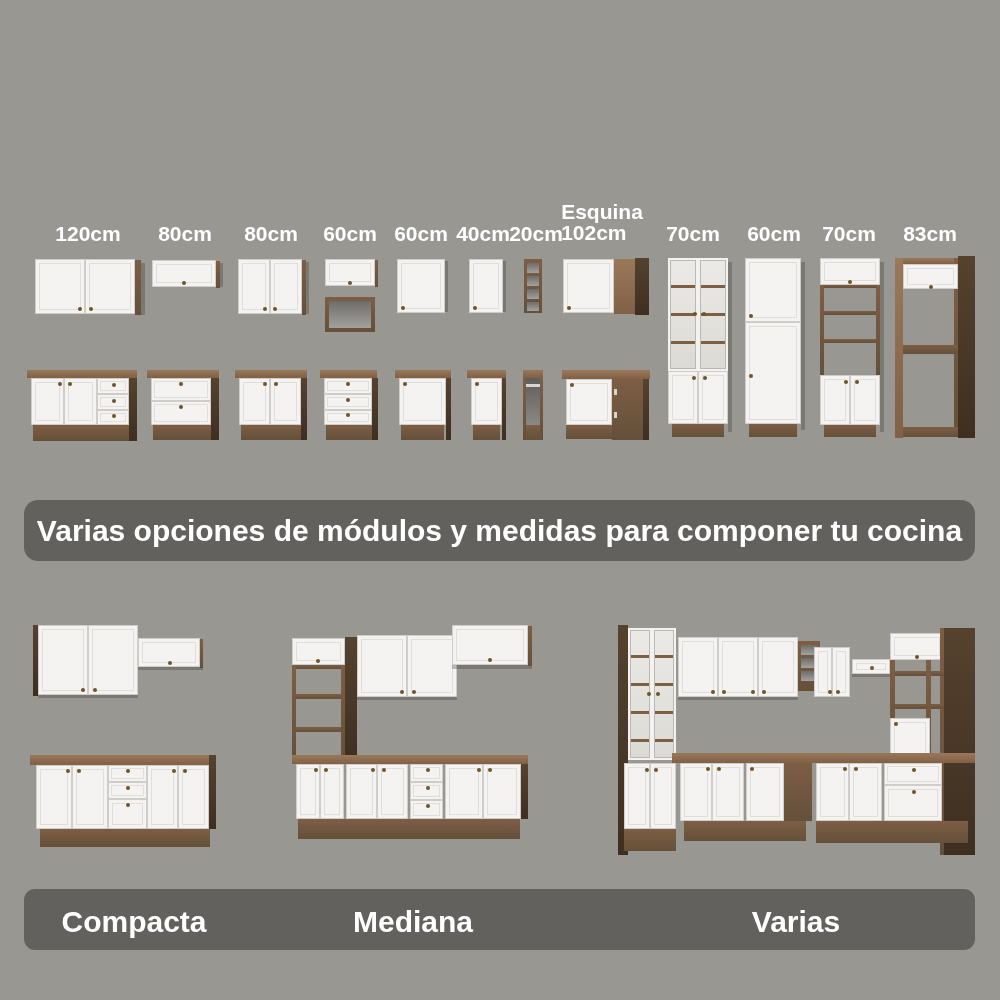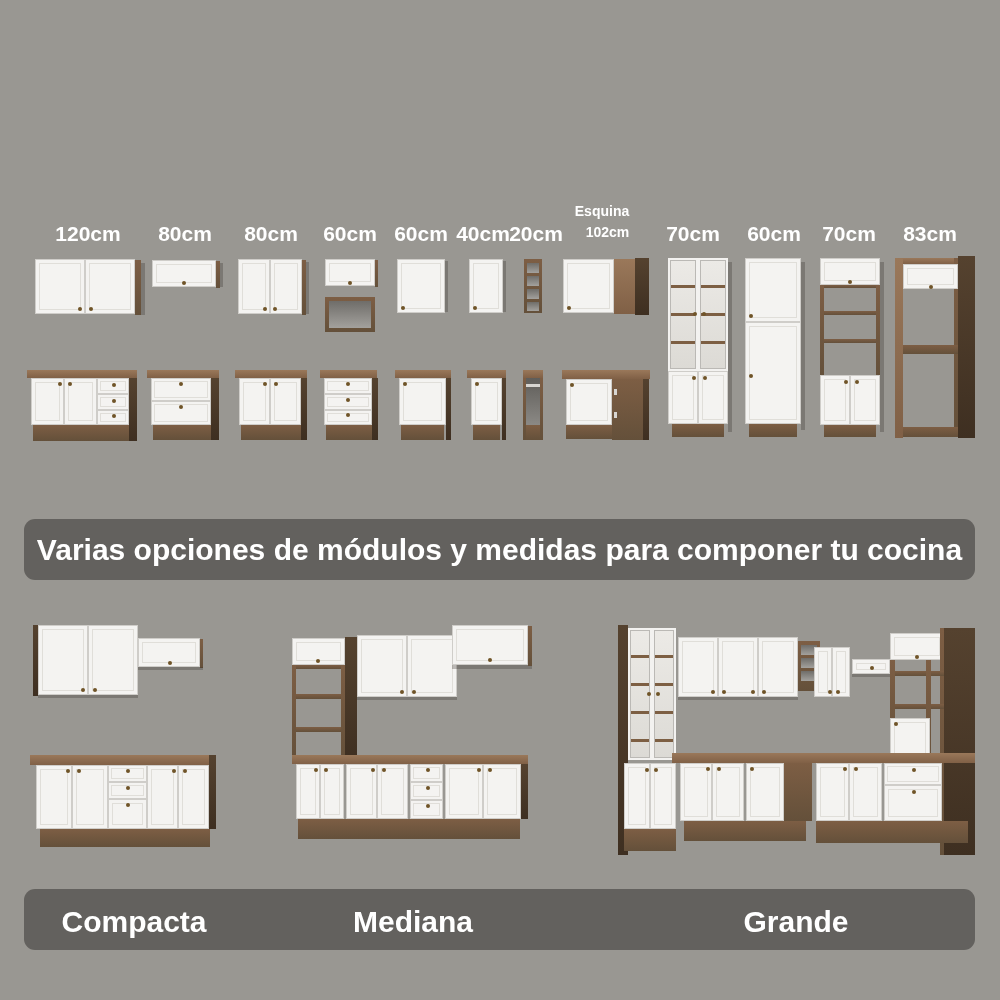--- a/index.html
+++ b/index.html
@@ -7,26 +7,26 @@
   .canvas{position:relative;width:1000px;height:1000px;overflow:hidden;background:#999792;}
 
   
   .hdr{position:absolute;left:0;top:0;width:1000px;height:155px;background:#636160;}
   .kicker{position:absolute;left:81px;top:26px;font-size:31px;font-weight:700;color:#fdfdfc;letter-spacing:.5px;}
   .title{position:absolute;left:74px;top:56px;font-size:72px;font-weight:700;color:#fdfdfc;
          font-family:"DejaVu Serif",serif;letter-spacing:-2px;}
 
   
   .lbl{position:absolute;top:222px;transform:translateX(-50%);font-size:21px;font-weight:700;color:#fff;white-space:nowrap;}
-  .lbl2{position:absolute;top:201px;transform:translateX(-50%);font-size:14px;font-weight:700;color:#fff;
-        text-align:right;line-height:21px;white-space:nowrap;}
+  .lbl2{position:absolute;top:201px;transform:translateX(-50%);font-size:21px;font-weight:700;color:#fff;
+        text-align:left;line-height:21px;white-space:nowrap;}
 
   
   .bnr{position:absolute;left:24px;width:951px;height:61px;background:#63615e;border-radius:11px;}
-  .bnr-mid{top:519px;}
+  .bnr-mid{top:500px;border-radius:14px;}
   .bnr-bot{top:889px;}
   .bnr-text{position:absolute;left:0;top:14px;width:100%;text-align:center;font-size:30px;font-weight:700;color:#fff;}
   .kitchen-lbl{position:absolute;top:905px;transform:translateX(-50%);font-size:30px;font-weight:700;color:#fff;}
 
   
   .p{position:absolute;box-sizing:border-box;}
   .d{background:#f4f3f1;border:1px solid #cfcdc9;
      box-shadow:inset 0 0 0 3px #f4f3f1, inset 0 0 0 4px #e0ded9;}
   .r{background:#f4f3f1;border:1px solid #cfcdc9;
      box-shadow:inset 0 0 0 2px #f4f3f1, inset 0 0 0 3px #e0ded9;}
@@ -373,14 +373,14 @@
       </div>
     </div>
 
   <div class="bnr bnr-mid">
     <div class="bnr-text">Varias opciones de módulos y medidas para componer tu cocina</div>
   </div>
 
   <div class="bnr bnr-bot"></div>
   <span class="kitchen-lbl" style="left:413px">Mediana</span>
   <span class="kitchen-lbl" style="left:134px">Compacta</span>
-  <span class="kitchen-lbl" style="left:796px">Grande</span>
+  <span class="kitchen-lbl" style="left:796px">Varias</span>
 </div>
 
 </body></html>

